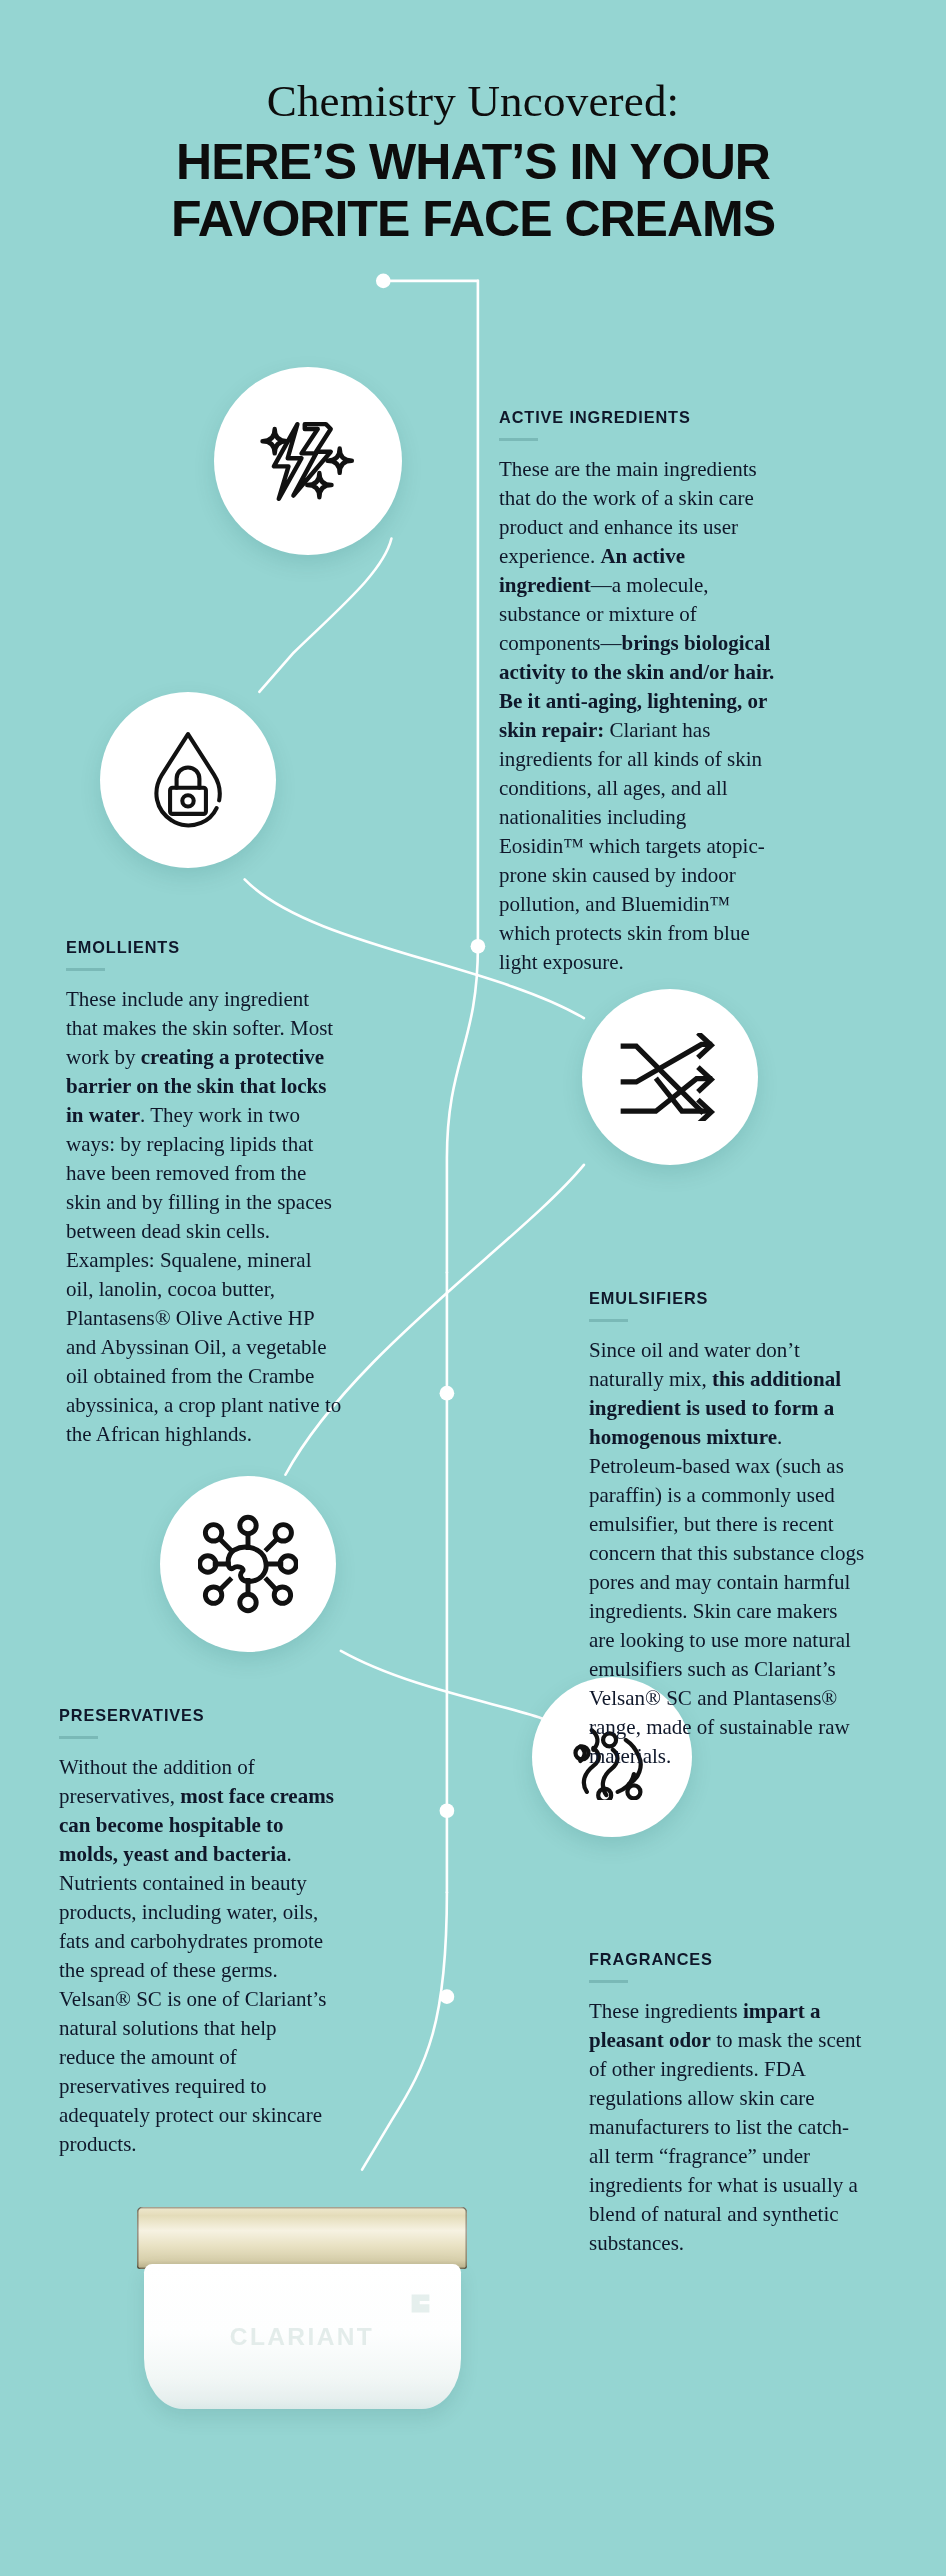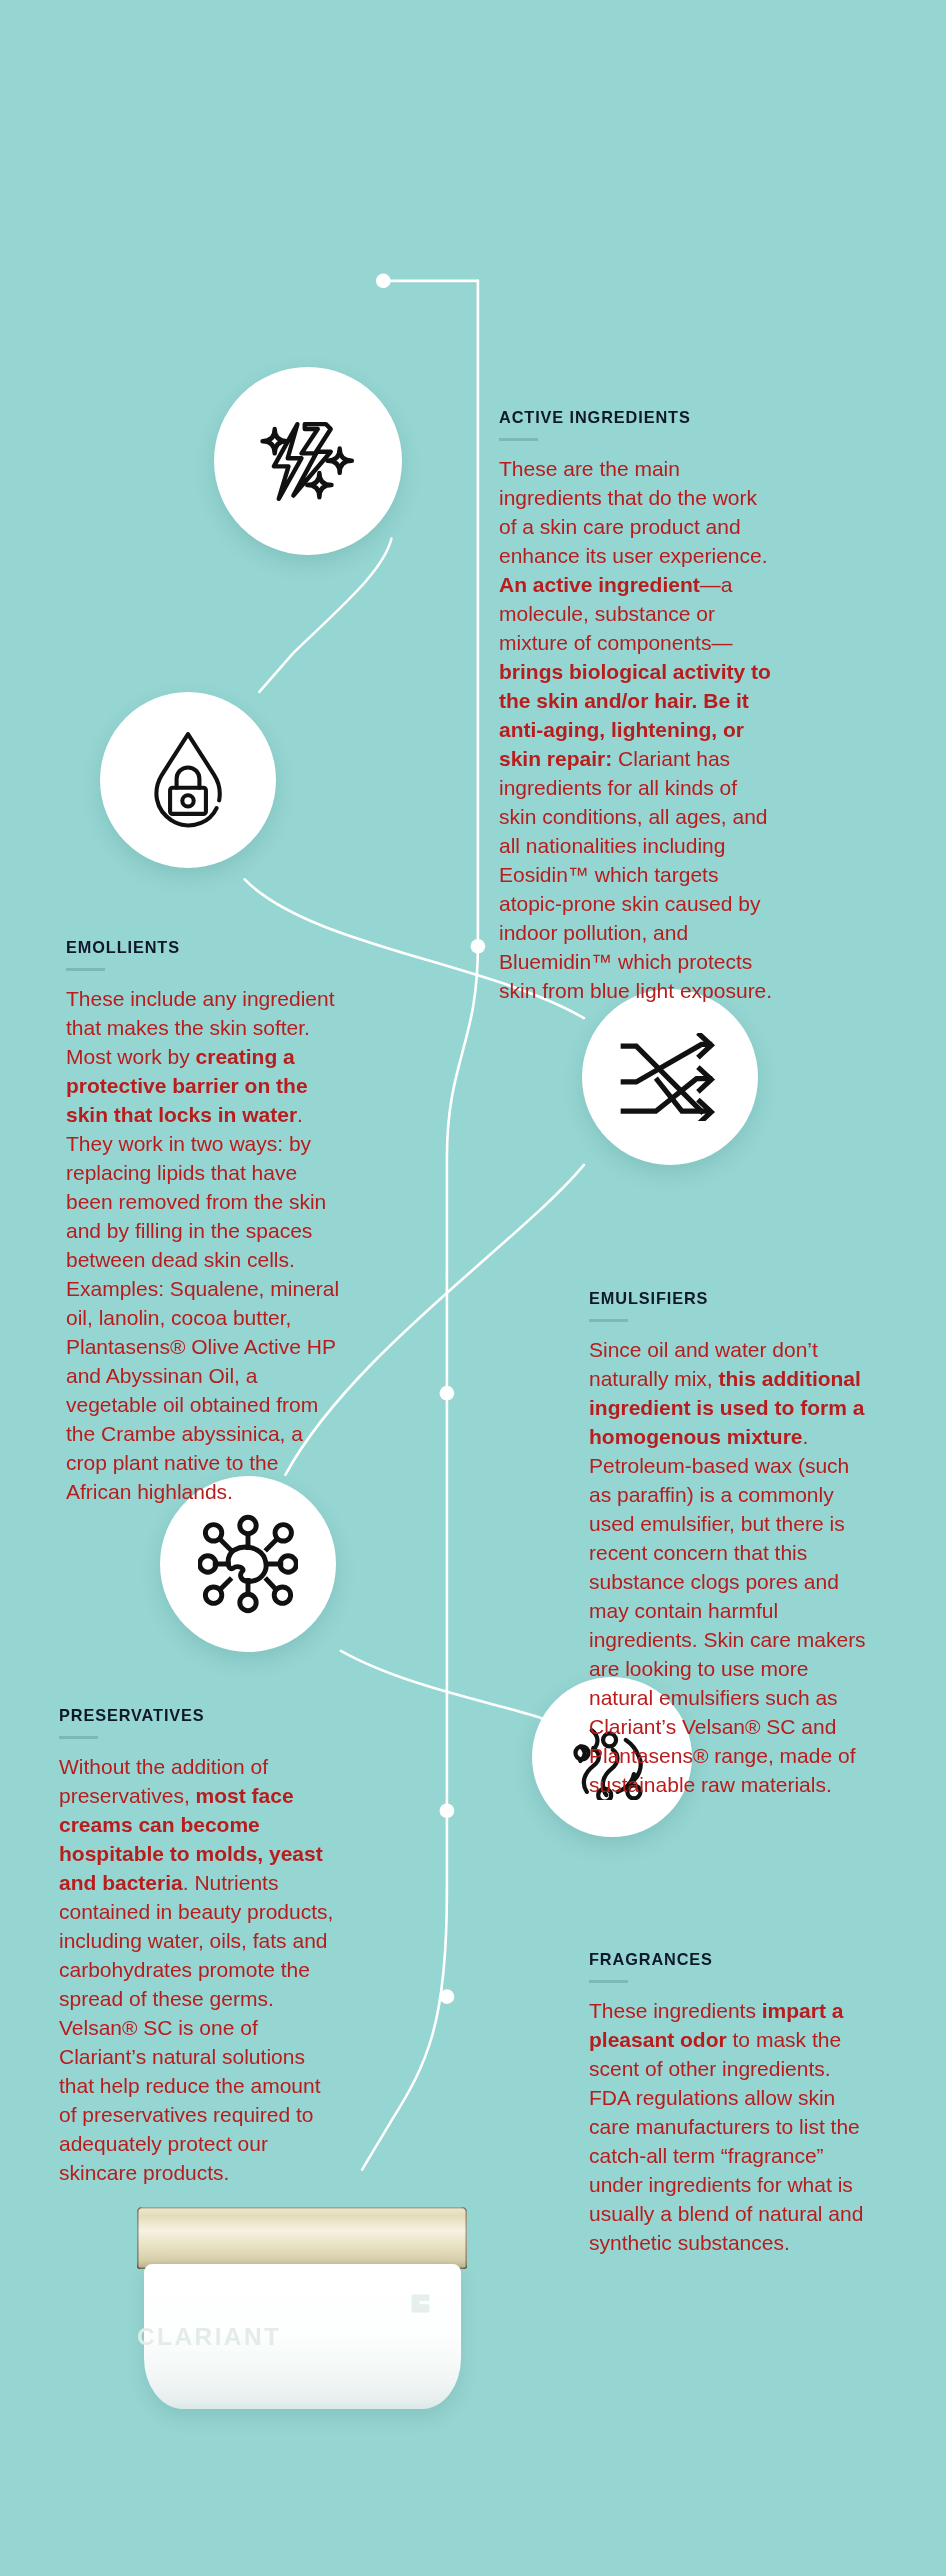--- a/index.html
+++ b/index.html
@@ -41,23 +41,23 @@
 
   
   .block{position:absolute;width:277px;}
   .block h3{
     font-family:"Liberation Sans", sans-serif;
     font-weight:700;font-size:16.3px;letter-spacing:0.9px;
     color:#0f172a;margin:0 0 0 0;text-transform:uppercase;
   }
   .rule{width:39px;height:2.4px;background:#7ab9b7;margin:11.4px 0 14.7px 0;}
   .block p{
-    font-family:Liberation Sans, sans-serif;
+    font-family:Liberation Serif, serif;
     font-size:21px;line-height:1.38;
-    color:#b91c1c;margin:0;
+    color:#0f172a;margin:0;
     text-align:left;
   }
   .block p b{font-weight:700;}
 
   
   .jar{position:absolute;}
   .jar .lid{
     position:absolute;left:0;top:0;width:100%;height:62px;
     border-radius:4.9px 4.9px 2.4px 2.4px;
     background:linear-gradient(180deg,#efe9cf 0%,#e4dcb9 14%,#f6f2e2 38%,#e9e2c4 62%,#d7cfab 86%,#b7ae88 100%);
@@ -65,35 +65,43 @@
                inset 0 1.6px 0 rgba(0,0,0,.30), inset 0 -1.6px 0 rgba(0,0,0,.35);
   }
   .jar .body{
     position:absolute;left:6.5px;top:57px;right:6.5px;height:145px;
     border-radius:8.2px 8.2px 39px 39px / 8.2px 8.2px 51px 51px;
     background:linear-gradient(180deg,#ffffff 0%,#fdfefe 48%,#f2f7f6 78%,#e6efee 94%,#dbe9e8 100%);
     box-shadow:0 8.2px 19.6px rgba(0,60,60,.10);
   }
   .jar .brand{
     position:absolute;left:0;right:0;top:116px;
+    text-align:center;
     font-family:"Liberation Sans", sans-serif;
     font-weight:700;font-size:24.5px;letter-spacing:2.4px;
     color:rgba(225,235,233,.95);
   }
   .jar .mark{
     position:absolute;right:36px;top:86px;
     width:21px;height:21px;
     color:rgba(228,238,236,.95);
   }
 </style>
 </head>
 <body style="background: rgb(149, 213, 210);">
 
 <div id="stage">
 
+  <div class="header">
+    <p class="eyebrow">Chemistry Uncovered:</p>
+    <h1 class="headline">
+      <div>HERE’S WHAT’S IN YOUR</div>
+      <div>FAVORITE FACE CREAMS</div>
+    </h1>
+  </div>
 
   <svg id="lines" viewBox="0 0 1160 3158">
     <g stroke="#ffffff" stroke-width="3.2" fill="none" stroke-linecap="round">
 
       <path d="M470 344 L586 344"></path>
 
       <path d="M586 344 L586 1160"></path>
 
       <path d="M586 1160 C586 1280 548 1300 548 1420 L548 1560"></path>
 

